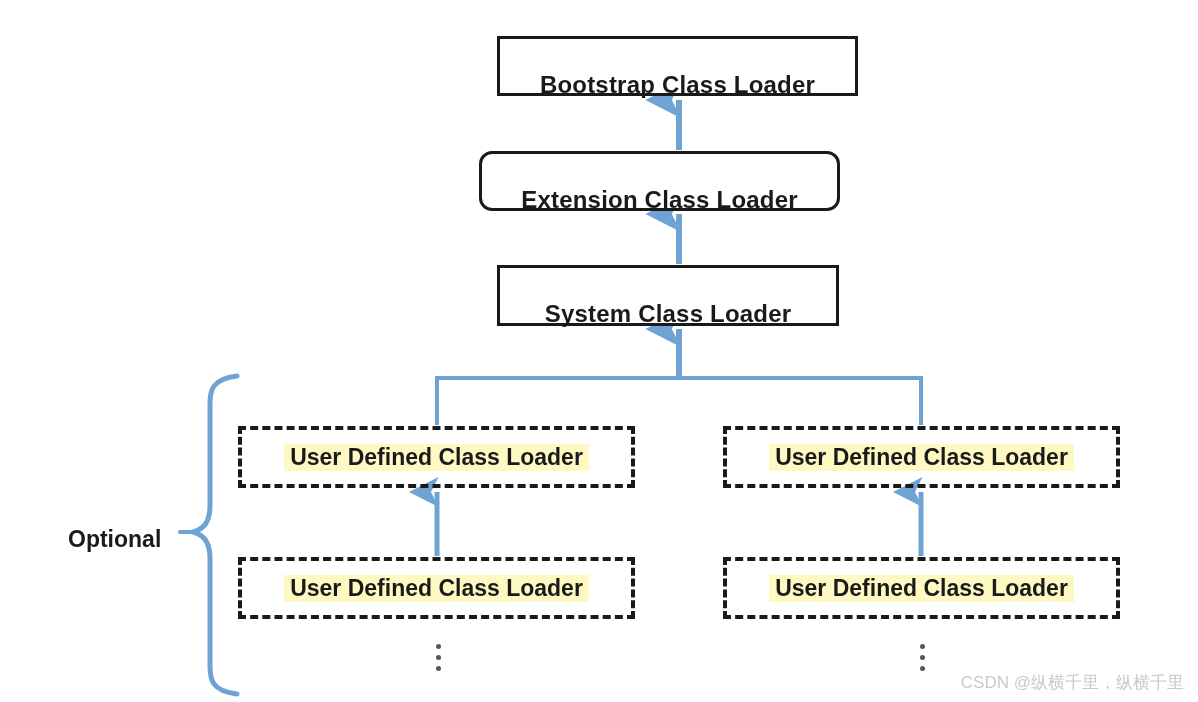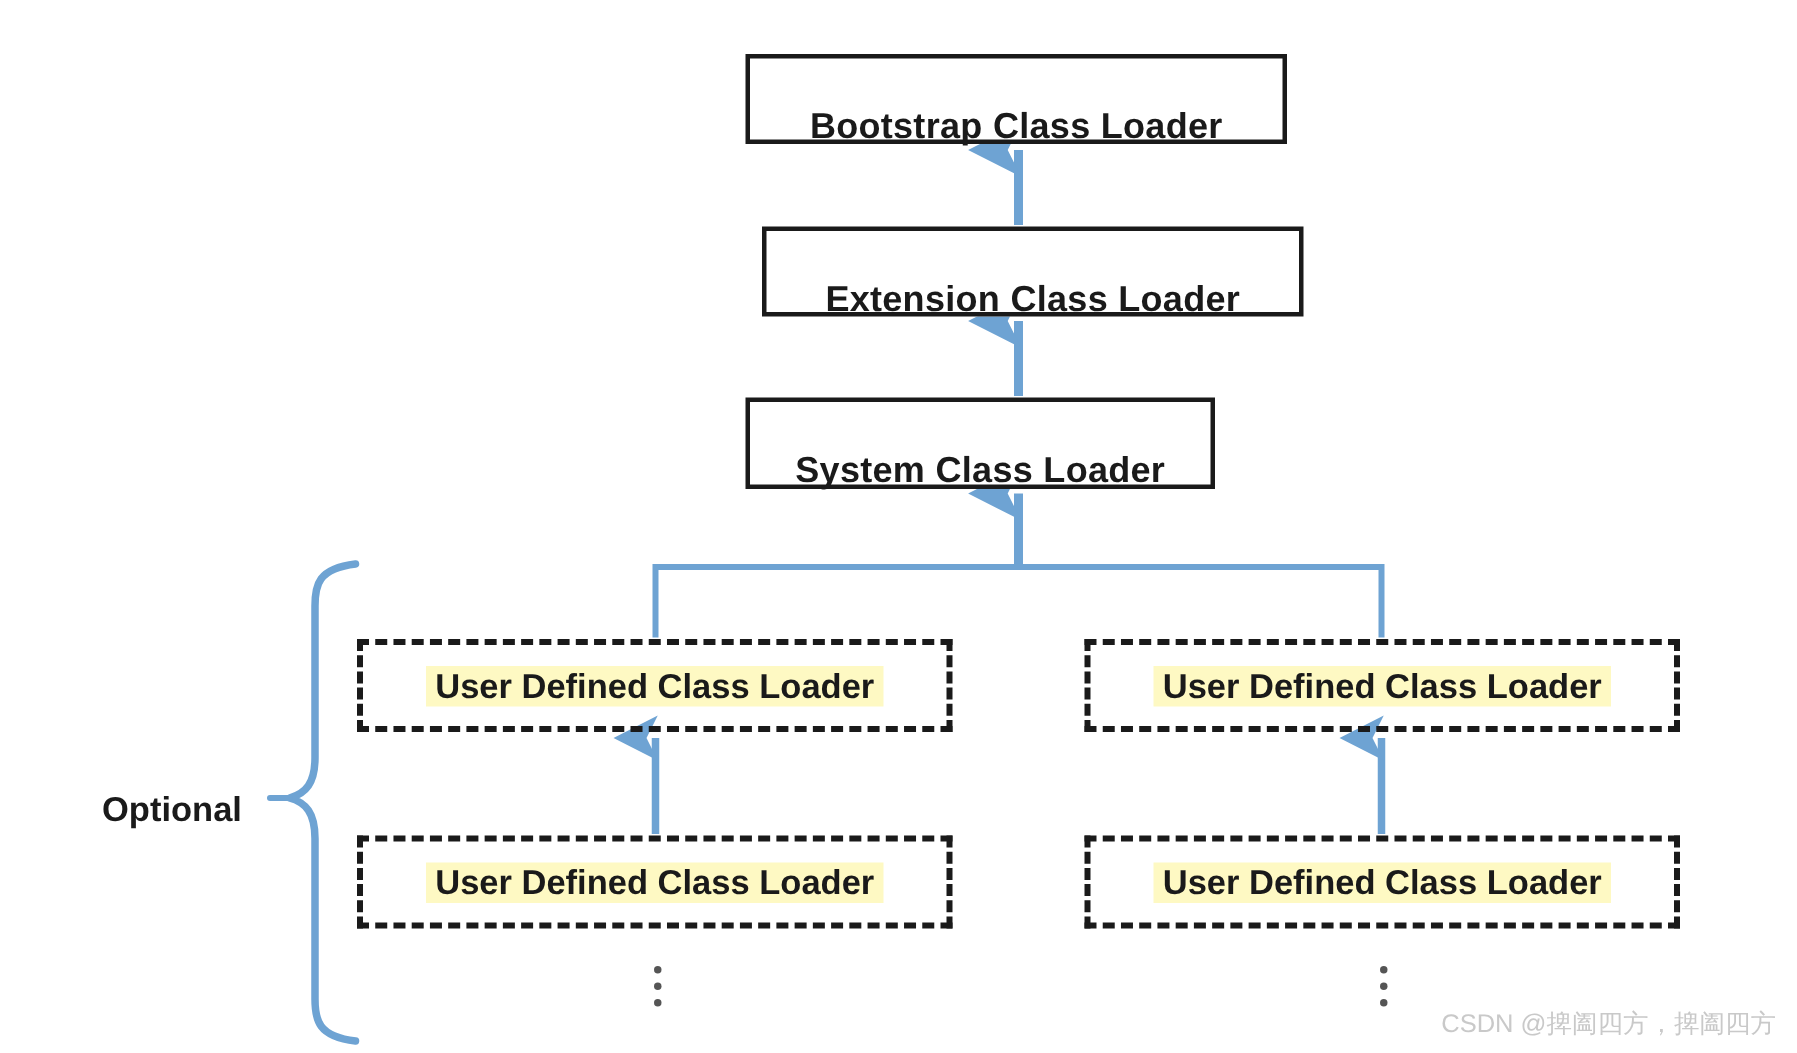--- a/index.html
+++ b/index.html
@@ -139,25 +139,25 @@
              L 210 666
              C 210 680, 212 691, 237 694" fill="none" stroke="#6ea3d3" stroke-width="5" stroke-linecap="round" stroke-linejoin="round"></path>
 
     <line x1="180" y1="532" x2="193" y2="532" stroke="#6ea3d3" stroke-width="4" stroke-linecap="round"></line>
   </svg>
 
   <div class="solid-box" style="left:497px; top:36px; width:361px; height:60px;">
     <span class="box-label">Bootstrap Class Loader</span>
   </div>
 
-  <div class="solid-box" style="left:508px; top:151px; width:361px; height:60px;">
+  <div class="solid-box" style="left:479px; top:151px; width:361px; height:60px;border-radius:13px;">
     <span class="box-label">Extension Class Loader</span>
   </div>
 
-  <div class="solid-box" style="left:497px; top:265px; width:313px; height:61px;">
+  <div class="solid-box" style="left:497px; top:265px; width:342px; height:61px;">
     <span class="box-label">System Class Loader</span>
   </div>
 
   <div class="dashed-box" style="left:238px; top:426px; width:397px; height:62px;">
     <span class="box-label">User Defined Class Loader</span>
   </div>
 
   <div class="dashed-box" style="left:723px; top:426px; width:397px; height:62px;">
     <span class="box-label">User Defined Class Loader</span>
   </div>
@@ -177,15 +177,15 @@
   </div>
 
   <div class="ellipsis" style="left:917px; top:644px;">
     <i></i>
     <i></i>
     <i></i>
   </div>
 
   <div id="optional-label">Optional</div>
 
-  <div id="watermark">CSDN @捭阖四方，捭阖四方</div>
+  <div id="watermark">CSDN @纵横千里，纵横千里</div>
 
 </div>
 
 </body></html>

